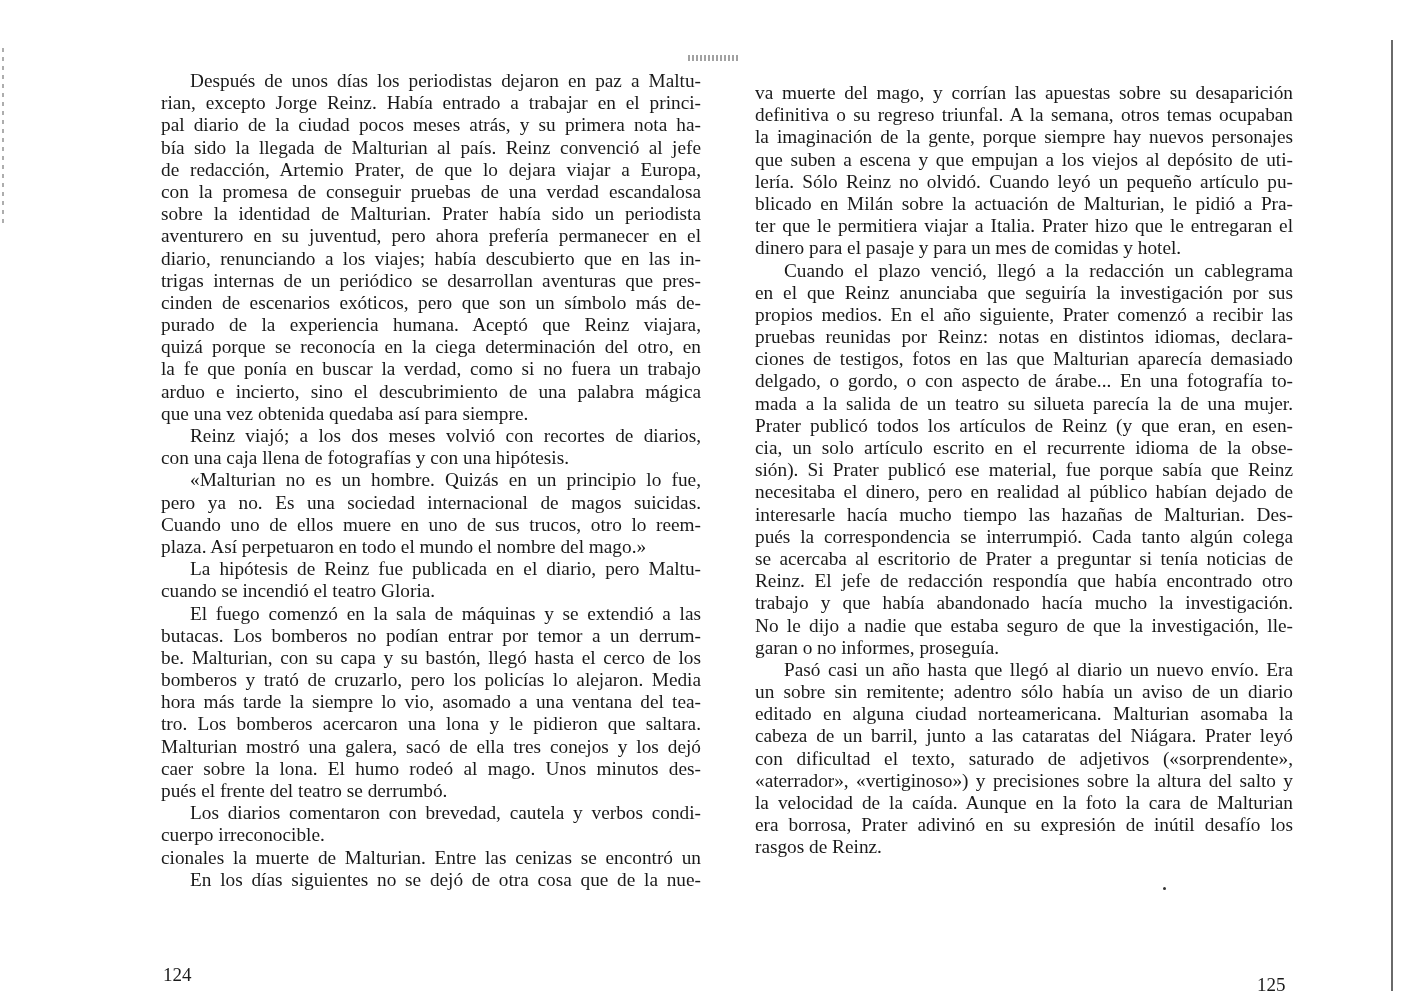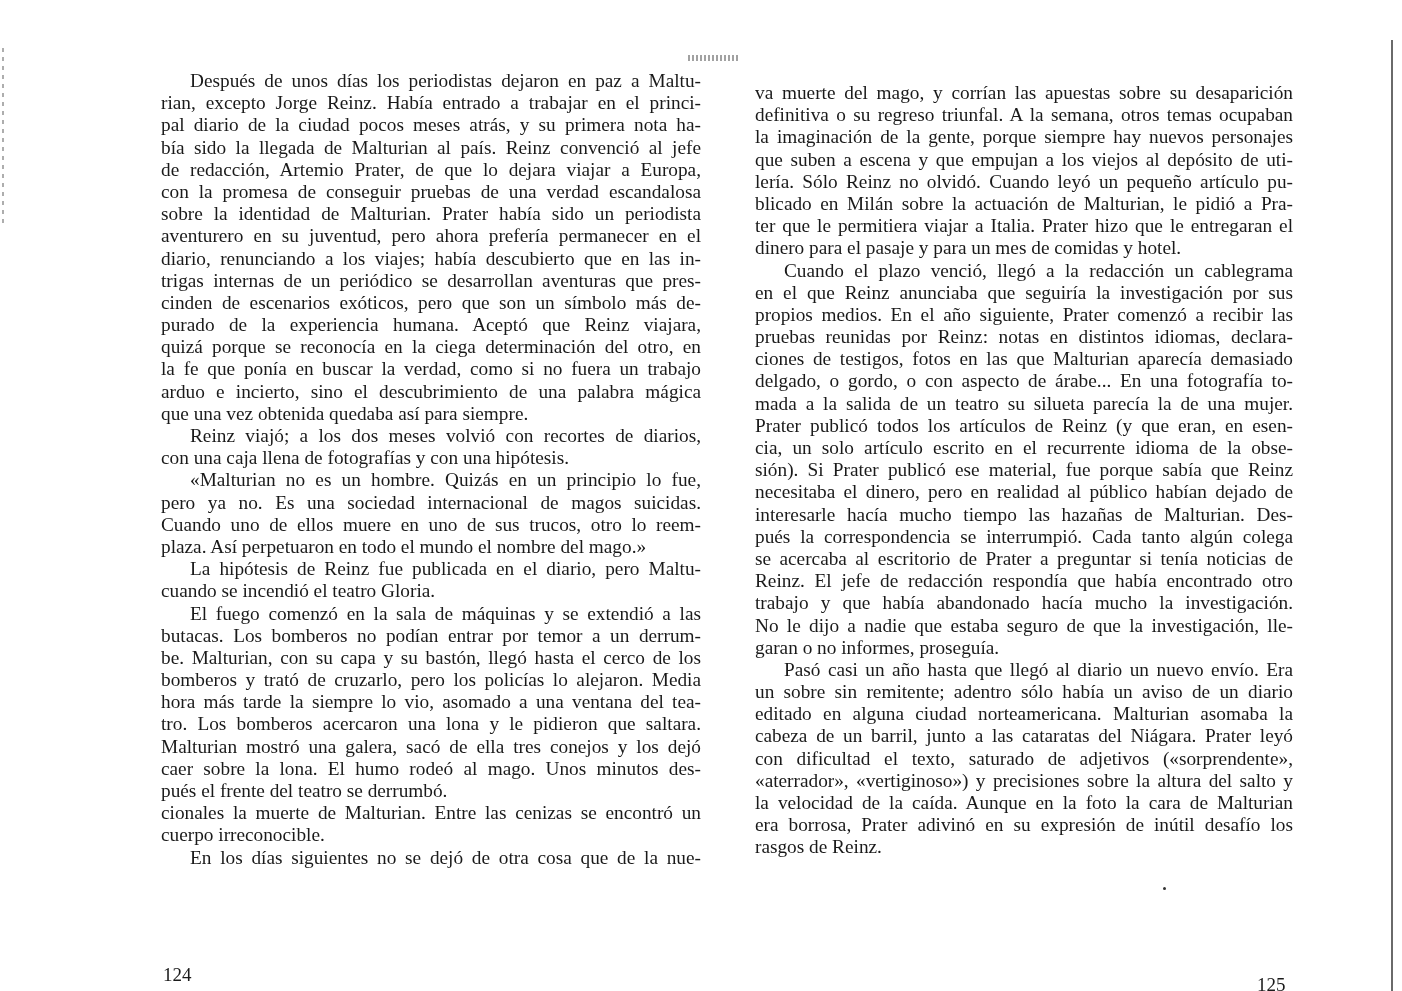--- a/index.html
+++ b/index.html
@@ -77,22 +77,23 @@
       <span class="line last">cuando se incendió el teatro Gloria.</span>
       <span class="line indent">El fuego comenzó en la sala de máquinas y se extendió a las</span>
       <span class="line">butacas. Los bomberos no podían entrar por temor a un derrum-</span>
       <span class="line">be. Malturian, con su capa y su bastón, llegó hasta el cerco de los</span>
       <span class="line">bomberos y trató de cruzarlo, pero los policías lo alejaron. Media</span>
       <span class="line">hora más tarde la siempre lo vio, asomado a una ventana del tea-</span>
       <span class="line">tro. Los bomberos acercaron una lona y le pidieron que saltara.</span>
       <span class="line">Malturian mostró una galera, sacó de ella tres conejos y los dejó</span>
       <span class="line">caer sobre la lona. El humo rodeó al mago. Unos minutos des-</span>
       <span class="line last">pués el frente del teatro se derrumbó.</span>
+      <span class="line indent">Los diarios comentaron con brevedad, cautela y verbos condi-</span>
+      <span class="line last">cuerpo irreconocible.</span>
       <span class="line">cionales la muerte de Malturian. Entre las cenizas se encontró un</span>
-      <span class="line last">cuerpo irreconocible.</span>
       <span class="line indent">En los días siguientes no se dejó de otra cosa que de la nue-</span>
     </div>
   <div class="folio folio-left">124</div>
 </div>
 
 <div class="page page-right">
   <div class="col" id="right-col">
       <span class="line">va muerte del mago, y corrían las apuestas sobre su desaparición</span>
       <span class="line">definitiva o su regreso triunfal. A la semana, otros temas ocupaban</span>
       <span class="line">la imaginación de la gente, porque siempre hay nuevos personajes</span>

